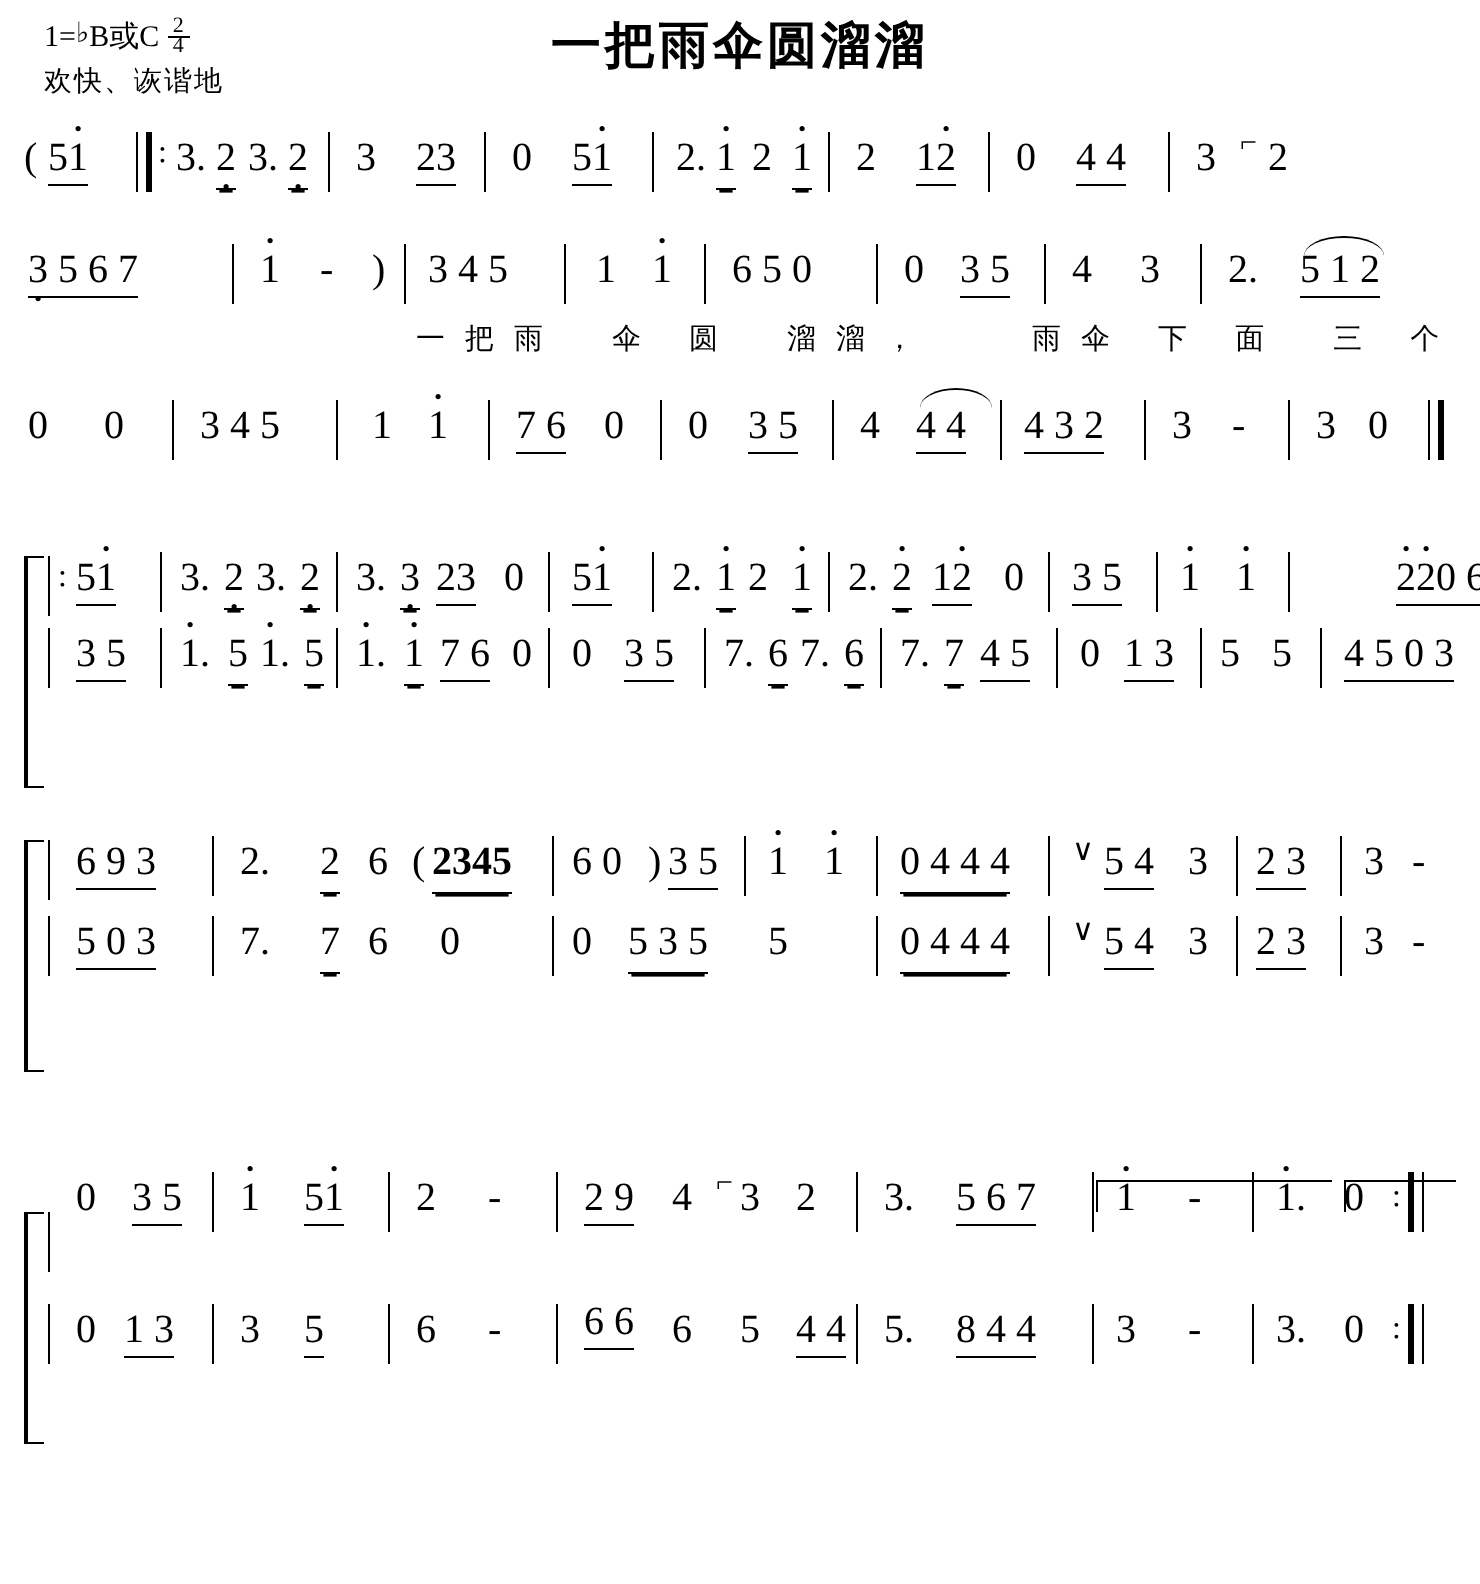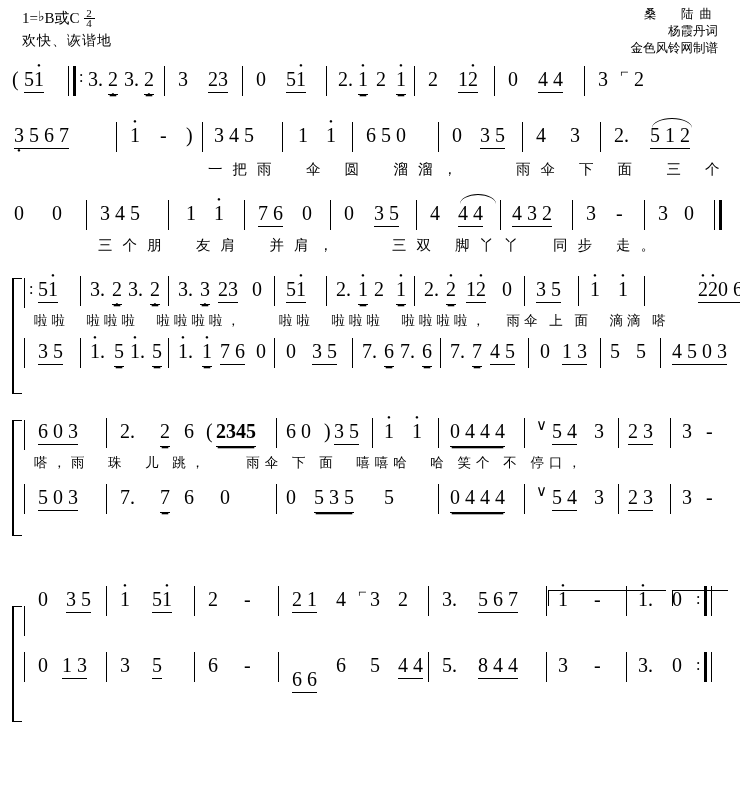--- a/index.html
+++ b/index.html
@@ -179,25 +179,21 @@
 
   <div class="header">
     <div class="key-sig">
       <span>1=</span><span class="flat">♭</span><span>B或C</span><span class="time-sig">
         <span class="num">2</span>
         <span class="bar"></span>
         <span class="den">4</span>
       </span>
     </div>
     <div class="tempo-mark">欢快、诙谐地</div>
-    <div class="credits">
-      <div class="spaced">桑　陆曲</div>
-      <div>杨霞丹词</div>
-      <div>金色风铃网制谱</div>
-    </div>
+    <div class="song-title">一把雨伞圆溜溜</div>
   </div>
 
   <div class="system" style="height:58px;">
     <div class="notes-row">
       <span class="abs num" style="left:12px;top:6px;">(</span>
       <span class="abs num u1" style="left:24px;top:6px;">5<span style="position:relative;" class="dotabove">1</span></span>
       <span class="barline" style="left:68px;top:4px;height:30px;"></span>
       <span class="barline" style="left:73px;top:4px;height:30px;width:3px;"></span>
       <span class="repeat-dots" style="left:79px;top:11px;">:</span>
 
@@ -299,23 +295,20 @@
       <span class="abs num u1" style="left:512px;top:8px;">4 3 2</span>
       <span class="barline" style="left:572px;top:6px;height:30px;"></span>
 
       <span class="abs num" style="left:586px;top:8px;">3</span>
       <span class="abs num" style="left:616px;top:8px;">-</span>
       <span class="barline" style="left:644px;top:6px;height:30px;"></span>
       <span class="abs num" style="left:658px;top:8px;">3</span>
       <span class="abs num" style="left:684px;top:8px;">0</span>
       <span class="barline" style="left:714px;top:6px;height:30px;"></span>
       <span class="barline" style="left:719px;top:6px;height:30px;width:3px;"></span>
-    </div>
-    <div class="lyric-row">
-      <span class="abs" style="left:98px;top:2px;letter-spacing:10px;">三个朋　友肩　并肩，　　三双 脚丫丫　同步 走。</span>
     </div>
   </div>
 
   <div class="system" style="height:142px;">
     <span class="barline" style="left:12px;top:6px;height:116px;width:2px;"></span>
     <span class="hline" style="left:12px;top:6px;width:10px;"></span>
     <span class="hline" style="left:12px;top:121px;width:10px;"></span>
     <span class="barline" style="left:24px;top:6px;height:30px;"></span>
     <span class="repeat-dots" style="left:29px;top:13px;">:</span>
 
@@ -343,23 +336,20 @@
       <span class="abs num u2" style="left:446px;top:6px;"><span class="dotabove" style="position:relative;">2</span></span>
       <span class="abs num u1" style="left:466px;top:6px;">1<span class="dotabove" style="position:relative;">2</span></span>
       <span class="abs num" style="left:502px;top:6px;">0</span>
       <span class="barline" style="left:524px;top:4px;height:30px;"></span>
       <span class="abs num u1" style="left:536px;top:6px;">3 5</span>
       <span class="barline" style="left:578px;top:4px;height:30px;"></span>
       <span class="abs num" style="left:590px;top:6px;"><span class="dotabove" style="position:relative;">1</span></span>
       <span class="abs num" style="left:618px;top:6px;"><span class="dotabove" style="position:relative;">1</span></span>
       <span class="barline" style="left:644px;top:4px;height:30px;"></span>
       <span class="abs num u1" style="left:658px;top:6px;margin-left:40px;"><span class="dotabove" style="position:relative;">2</span><span class="dotabove" style="position:relative;">2</span>0 6</span>
-    </div>
-    <div class="lyric-row" style="height:24px;">
-      <span class="abs" style="left:34px;top:0;letter-spacing:4px;font-size:13.5px;">啦啦　啦啦啦　啦啦啦啦，　　啦啦　啦啦啦　啦啦啦啦，　雨伞 上 面　滴滴 嗒</span>
     </div>
     <div class="notes-row">
       <span class="barline" style="left:24px;top:2px;height:30px;"></span>
       <span class="abs num u1" style="left:38px;top:4px;">3 5</span>
       <span class="barline" style="left:80px;top:2px;height:30px;"></span>
       <span class="abs num" style="left:90px;top:4px;"><span class="dotabove" style="position:relative;">1</span>.</span>
       <span class="abs num u2" style="left:114px;top:4px;">5</span>
       <span class="abs num" style="left:130px;top:4px;"><span class="dotabove" style="position:relative;">1</span>.</span>
       <span class="abs num u2" style="left:152px;top:4px;">5</span>
       <span class="barline" style="left:168px;top:2px;height:30px;"></span>
@@ -390,21 +380,21 @@
     </div>
   </div>
 
   <div class="system" style="height:150px;">
     <span class="barline" style="left:12px;top:6px;height:116px;width:2px;"></span>
     <span class="hline" style="left:12px;top:6px;width:10px;"></span>
     <span class="hline" style="left:12px;top:121px;width:10px;"></span>
     <span class="barline" style="left:24px;top:6px;height:30px;"></span>
 
     <div class="notes-row">
-      <span class="abs num u1" style="left:38px;top:6px;">6 0 3</span>
+      <span class="abs num u1" style="left:38px;top:6px;">6 9 3</span>
       <span class="barline" style="left:106px;top:4px;height:30px;"></span>
       <span class="abs num" style="left:120px;top:6px;">2.</span>
       <span class="abs num u2" style="left:160px;top:6px;">2</span>
       <span class="abs num" style="left:184px;top:6px;">6</span>
       <span class="abs num" style="left:206px;top:6px;">(</span>
       <span class="abs num u2" style="left:216px;top:6px;font-weight:bold;text-align:right;">2345</span>
       <span class="barline" style="left:276px;top:4px;height:30px;"></span>
       <span class="abs num" style="left:286px;top:6px;">6 0</span>
       <span class="abs num" style="left:324px;top:6px;">)</span>
       <span class="abs num u1" style="left:334px;top:6px;">3 5</span>
@@ -416,23 +406,20 @@
       <span class="barline" style="left:524px;top:4px;height:30px;"></span>
       <span class="abs num small" style="left:536px;top:2px;">∨</span>
       <span class="abs num u1" style="left:552px;top:6px;">5 4</span>
       <span class="abs num" style="left:594px;top:6px;">3</span>
       <span class="barline" style="left:618px;top:4px;height:30px;"></span>
       <span class="abs num u1" style="left:628px;top:6px;">2 3</span>
       <span class="barline" style="left:670px;top:4px;height:30px;"></span>
       <span class="abs num" style="left:682px;top:6px;">3</span>
       <span class="abs num" style="left:706px;top:6px;">-</span>
     </div>
-    <div class="lyric-row" style="height:26px;">
-      <span class="abs" style="left:34px;top:0;letter-spacing:5px;font-size:13.5px;">嗒，雨　珠　儿 跳，　　雨伞 下 面　嘻嘻哈　哈 笑个 不 停口，</span>
-    </div>
     <div class="notes-row">
       <span class="barline" style="left:24px;top:4px;height:30px;"></span>
       <span class="abs num u1" style="left:38px;top:6px;">5 0 3</span>
       <span class="barline" style="left:106px;top:4px;height:30px;"></span>
       <span class="abs num" style="left:120px;top:6px;">7.</span>
       <span class="abs num u2" style="left:160px;top:6px;">7</span>
       <span class="abs num" style="left:184px;top:6px;">6</span>
       <span class="abs num" style="left:220px;top:6px;">0</span>
       <span class="barline" style="left:276px;top:4px;height:30px;"></span>
       <span class="abs num" style="left:286px;top:6px;">0</span>
@@ -467,21 +454,21 @@
     <div class="notes-row" style="margin-top:18px;">
       <span class="abs num" style="left:38px;top:6px;">0</span>
       <span class="abs num u1" style="left:66px;top:6px;">3 5</span>
       <span class="barline" style="left:106px;top:4px;height:30px;"></span>
       <span class="abs num" style="left:120px;top:6px;"><span class="dotabove" style="position:relative;">1</span></span>
       <span class="abs num u1" style="left:152px;top:6px;">5<span class="dotabove" style="position:relative;">1</span></span>
       <span class="barline" style="left:194px;top:4px;height:30px;"></span>
       <span class="abs num" style="left:208px;top:6px;">2</span>
       <span class="abs num" style="left:244px;top:6px;">-</span>
       <span class="barline" style="left:278px;top:4px;height:30px;"></span>
-      <span class="abs num u1" style="left:292px;top:6px;">2 1</span>
+      <span class="abs num u1" style="left:292px;top:6px;">2 9</span>
       <span class="abs num" style="left:336px;top:6px;">4</span>
       <span class="abs num small" style="left:358px;top:2px;">⌐</span>
       <span class="abs num" style="left:370px;top:6px;">3</span>
       <span class="abs num" style="left:398px;top:6px;">2</span>
       <span class="barline" style="left:428px;top:4px;height:30px;"></span>
       <span class="abs num" style="left:442px;top:6px;">3.</span>
       <span class="abs num u1" style="left:478px;top:6px;">5 6 7</span>
       <span class="barline" style="left:546px;top:4px;height:30px;"></span>
       <span class="abs num" style="left:558px;top:6px;"><span class="dotabove" style="position:relative;">1</span></span>
       <span class="abs num" style="left:594px;top:6px;">-</span>
@@ -500,21 +487,21 @@
       <span class="barline" style="left:24px;top:4px;height:30px;"></span>
       <span class="abs num" style="left:38px;top:6px;">0</span>
       <span class="abs num u1" style="left:62px;top:6px;">1 3</span>
       <span class="barline" style="left:106px;top:4px;height:30px;"></span>
       <span class="abs num" style="left:120px;top:6px;">3</span>
       <span class="abs num u1" style="left:152px;top:6px;">5</span>
       <span class="barline" style="left:194px;top:4px;height:30px;"></span>
       <span class="abs num" style="left:208px;top:6px;">6</span>
       <span class="abs num" style="left:244px;top:6px;">-</span>
       <span class="barline" style="left:278px;top:4px;height:30px;"></span>
-      <span class="abs num u1" style="left:292px;top:20px;text-align:center;">6 6</span>
+      <span class="abs num u1" style="left:292px;top:2px;text-align:center;">6 6</span>
       <span class="abs num" style="left:336px;top:6px;">6</span>
       <span class="abs num" style="left:370px;top:6px;">5</span>
       <span class="abs num u1" style="left:398px;top:6px;">4 4</span>
       <span class="barline" style="left:428px;top:4px;height:30px;"></span>
       <span class="abs num" style="left:442px;top:6px;">5.</span>
       <span class="abs num u1" style="left:478px;top:6px;">8 4 4</span>
       <span class="barline" style="left:546px;top:4px;height:30px;"></span>
       <span class="abs num" style="left:558px;top:6px;">3</span>
       <span class="abs num" style="left:594px;top:6px;">-</span>
       <span class="barline" style="left:626px;top:4px;height:30px;"></span>

